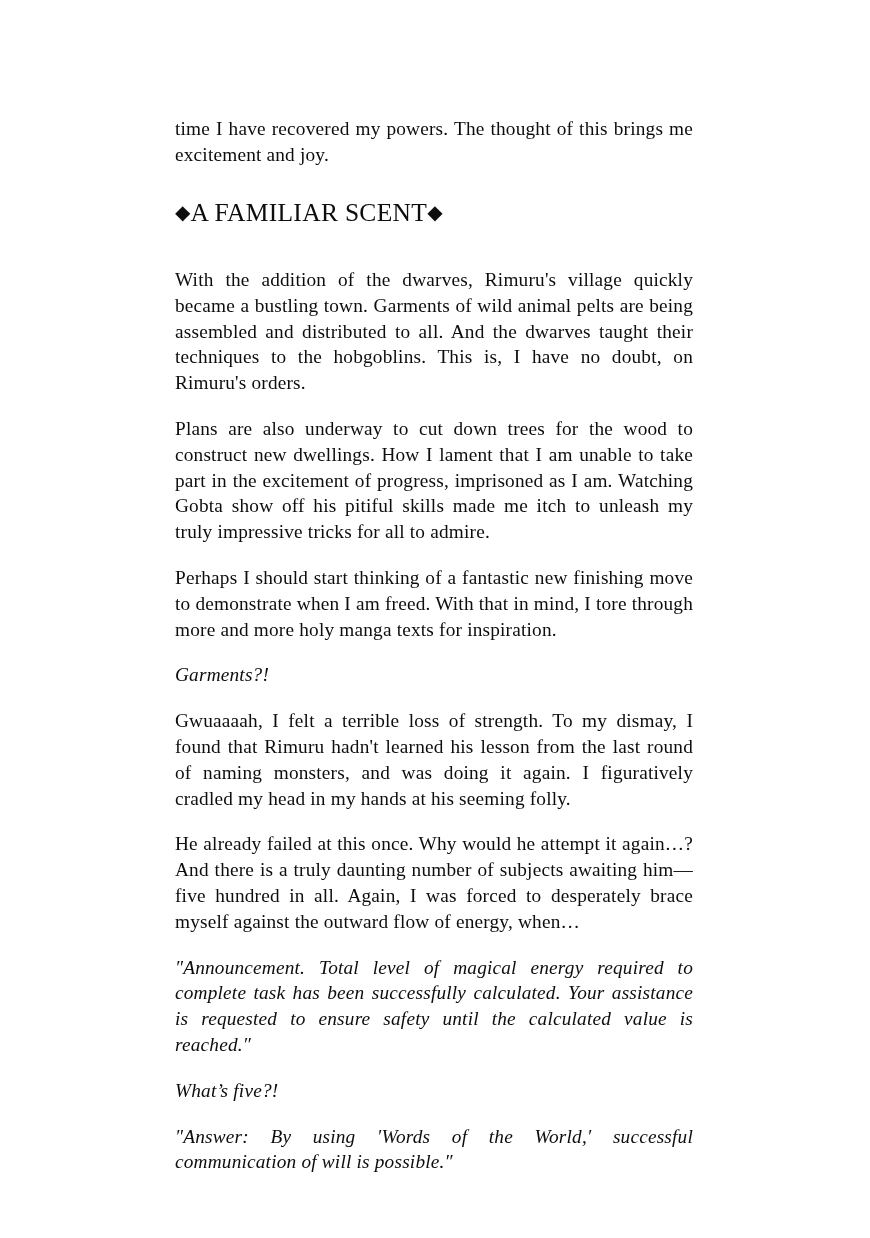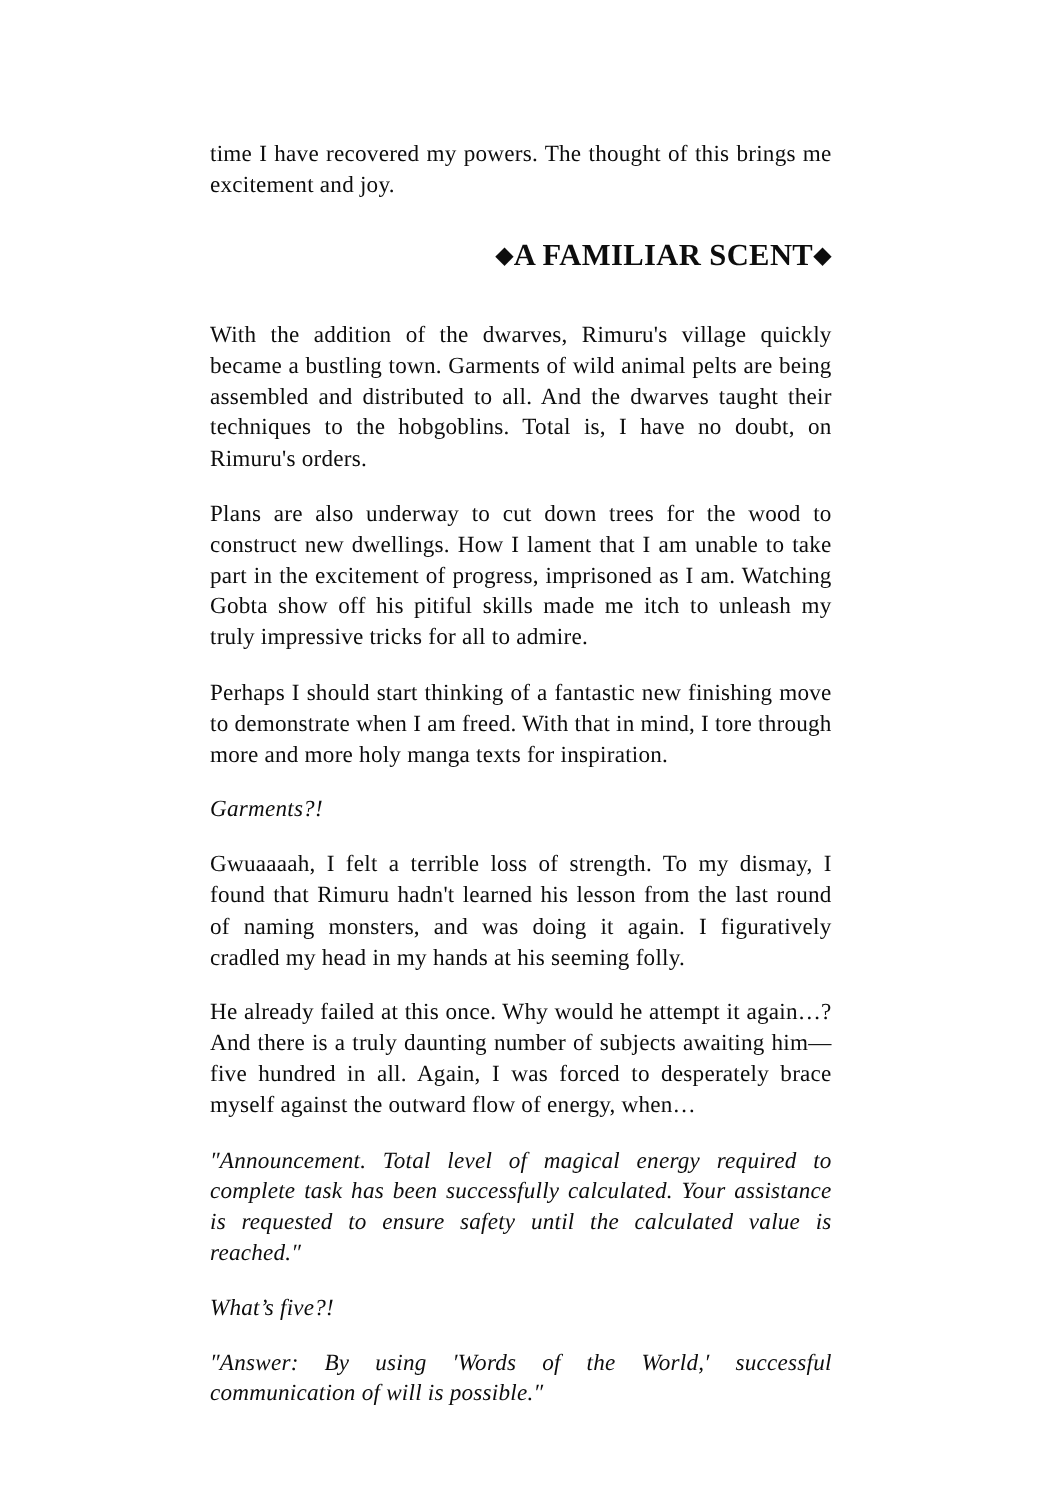--- a/index.html
+++ b/index.html
@@ -50,22 +50,22 @@
 
   p.short-italic {
     text-align: left;
   }
 
   h2.section-heading {
     margin: 0;
     padding: 0;
     font-size: 25.5px;
     line-height: 1;
-    font-weight: bold;
-    text-align: right;
+    font-weight: normal;
+    text-align: left;
     letter-spacing: 0.012em;
     white-space: nowrap;
   }
 
   .heading-block {
     position: absolute;
     left: 175px;
     top: 200px;
     width: 518px;
   }
@@ -90,21 +90,21 @@
 
   <div class="text-column">
     <p class="body-para">time I have recovered my powers. The thought of this brings me excitement and joy.</p>
   </div>
 
   <div class="heading-block">
     <h2 class="section-heading"><span class="diamond">◆</span><span>A FAMILIAR SCENT</span><span class="diamond">◆</span></h2>
   </div>
 
   <div class="block-after-heading">
-    <p class="body-para">With the addition of the dwarves, Rimuru's village quickly became a bustling town. Garments of wild animal pelts are being assembled and distributed to all. And the dwarves taught their techniques to the hobgoblins. Total is, I have no doubt, on Rimuru's orders.</p>
+    <p class="body-para">With the addition of the dwarves, Rimuru's village quickly became a bustling town. Garments of wild animal pelts are being assembled and distributed to all. And the dwarves taught their techniques to the hobgoblins. This is, I have no doubt, on Rimuru's orders.</p>
     <p class="body-para">Plans are also underway to cut down trees for the wood to construct new dwellings. How I lament that I am unable to take part in the excitement of progress, imprisoned as I am. Watching Gobta show off his pitiful skills made me itch to unleash my truly impressive tricks for all to admire.</p>
     <p class="body-para">Perhaps I should start thinking of a fantastic new finishing move to demonstrate when I am freed. With that in mind, I tore through more and more holy manga texts for inspiration.</p>
     <p class="body-para italic-para short-italic">Garments?!</p>
     <p class="body-para">Gwuaaaah, I felt a terrible loss of strength. To my dismay, I found that Rimuru hadn't learned his lesson from the last round of naming monsters, and was doing it again. I figuratively cradled my head in my hands at his seeming folly.</p>
     <p class="body-para">He already failed at this once. Why would he attempt it again…? And there is a truly daunting number of subjects awaiting him—five hundred in all. Again, I was forced to desperately brace myself against the outward flow of energy, when…</p>
     <p class="body-para italic-para">″Announcement. Total level of magical energy required to complete task has been successfully calculated. Your assistance is requested to ensure safety until the calculated value is reached.″</p>
     <p class="body-para italic-para short-italic">What’s five?!</p>
     <p class="body-para italic-para">″Answer: By using ′Words of the World,′ successful communication of will is possible.″</p>
 
   </div>

